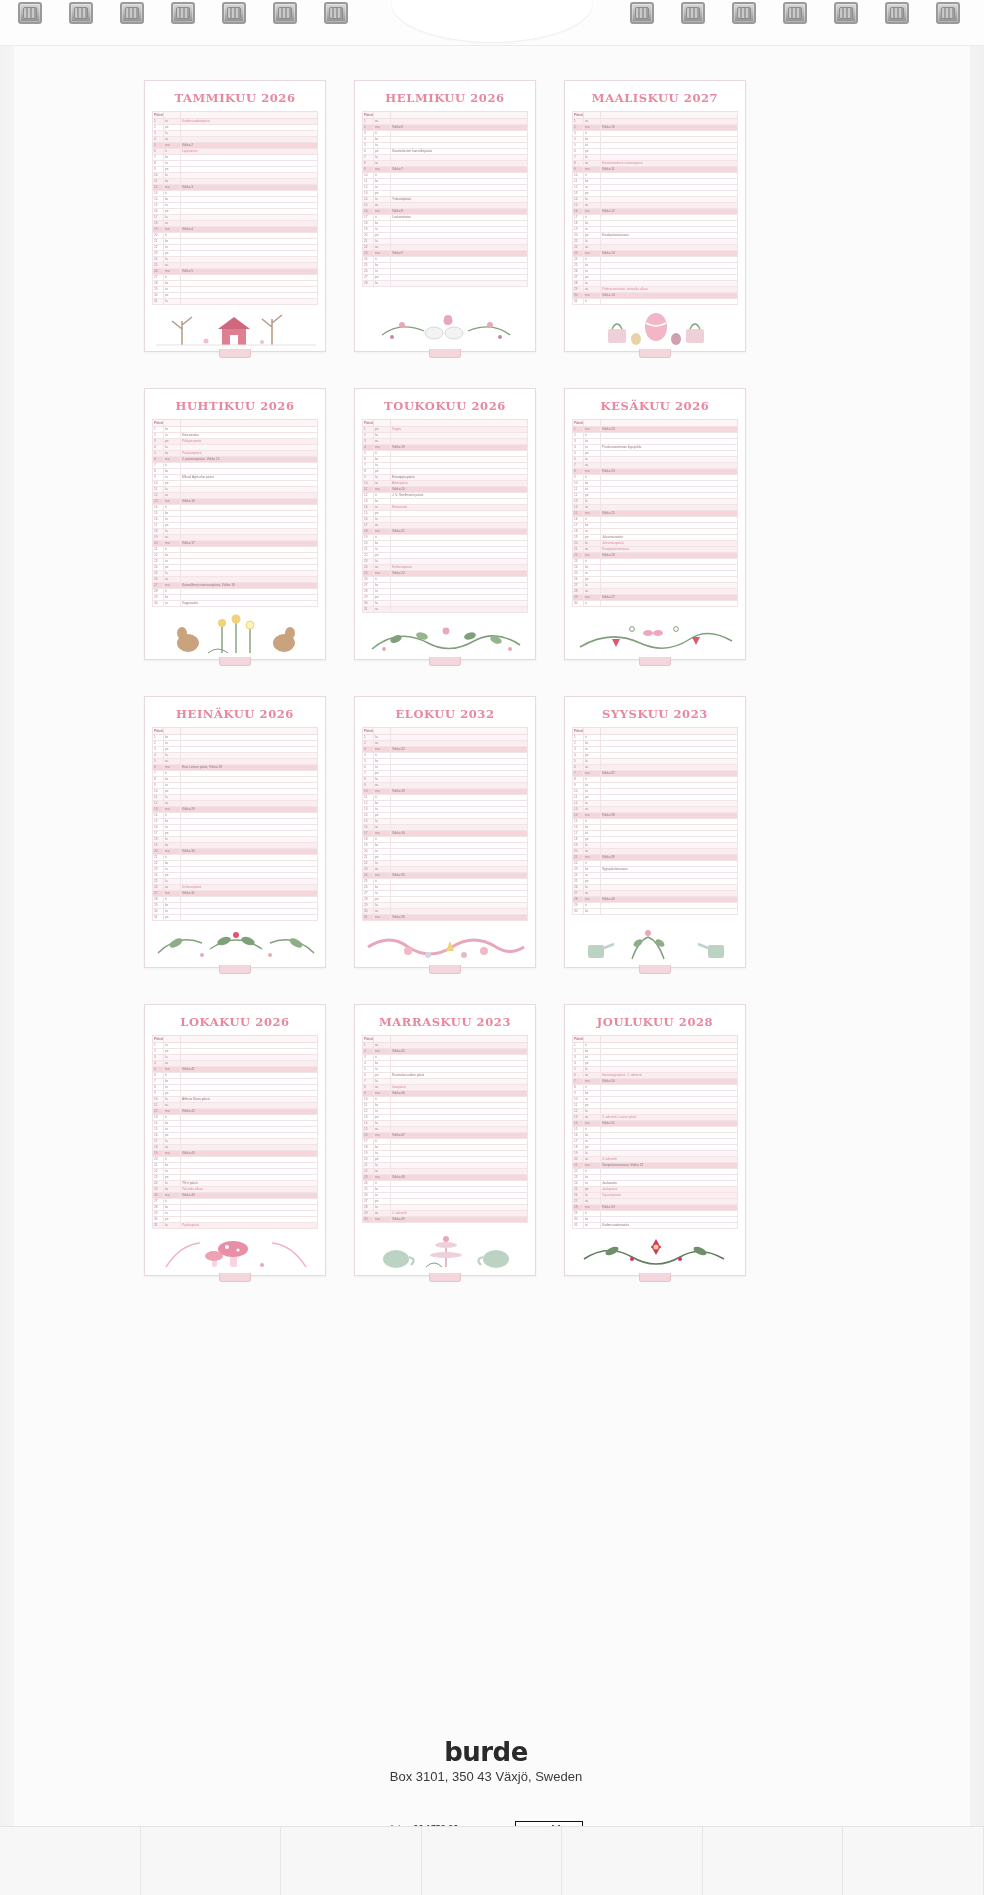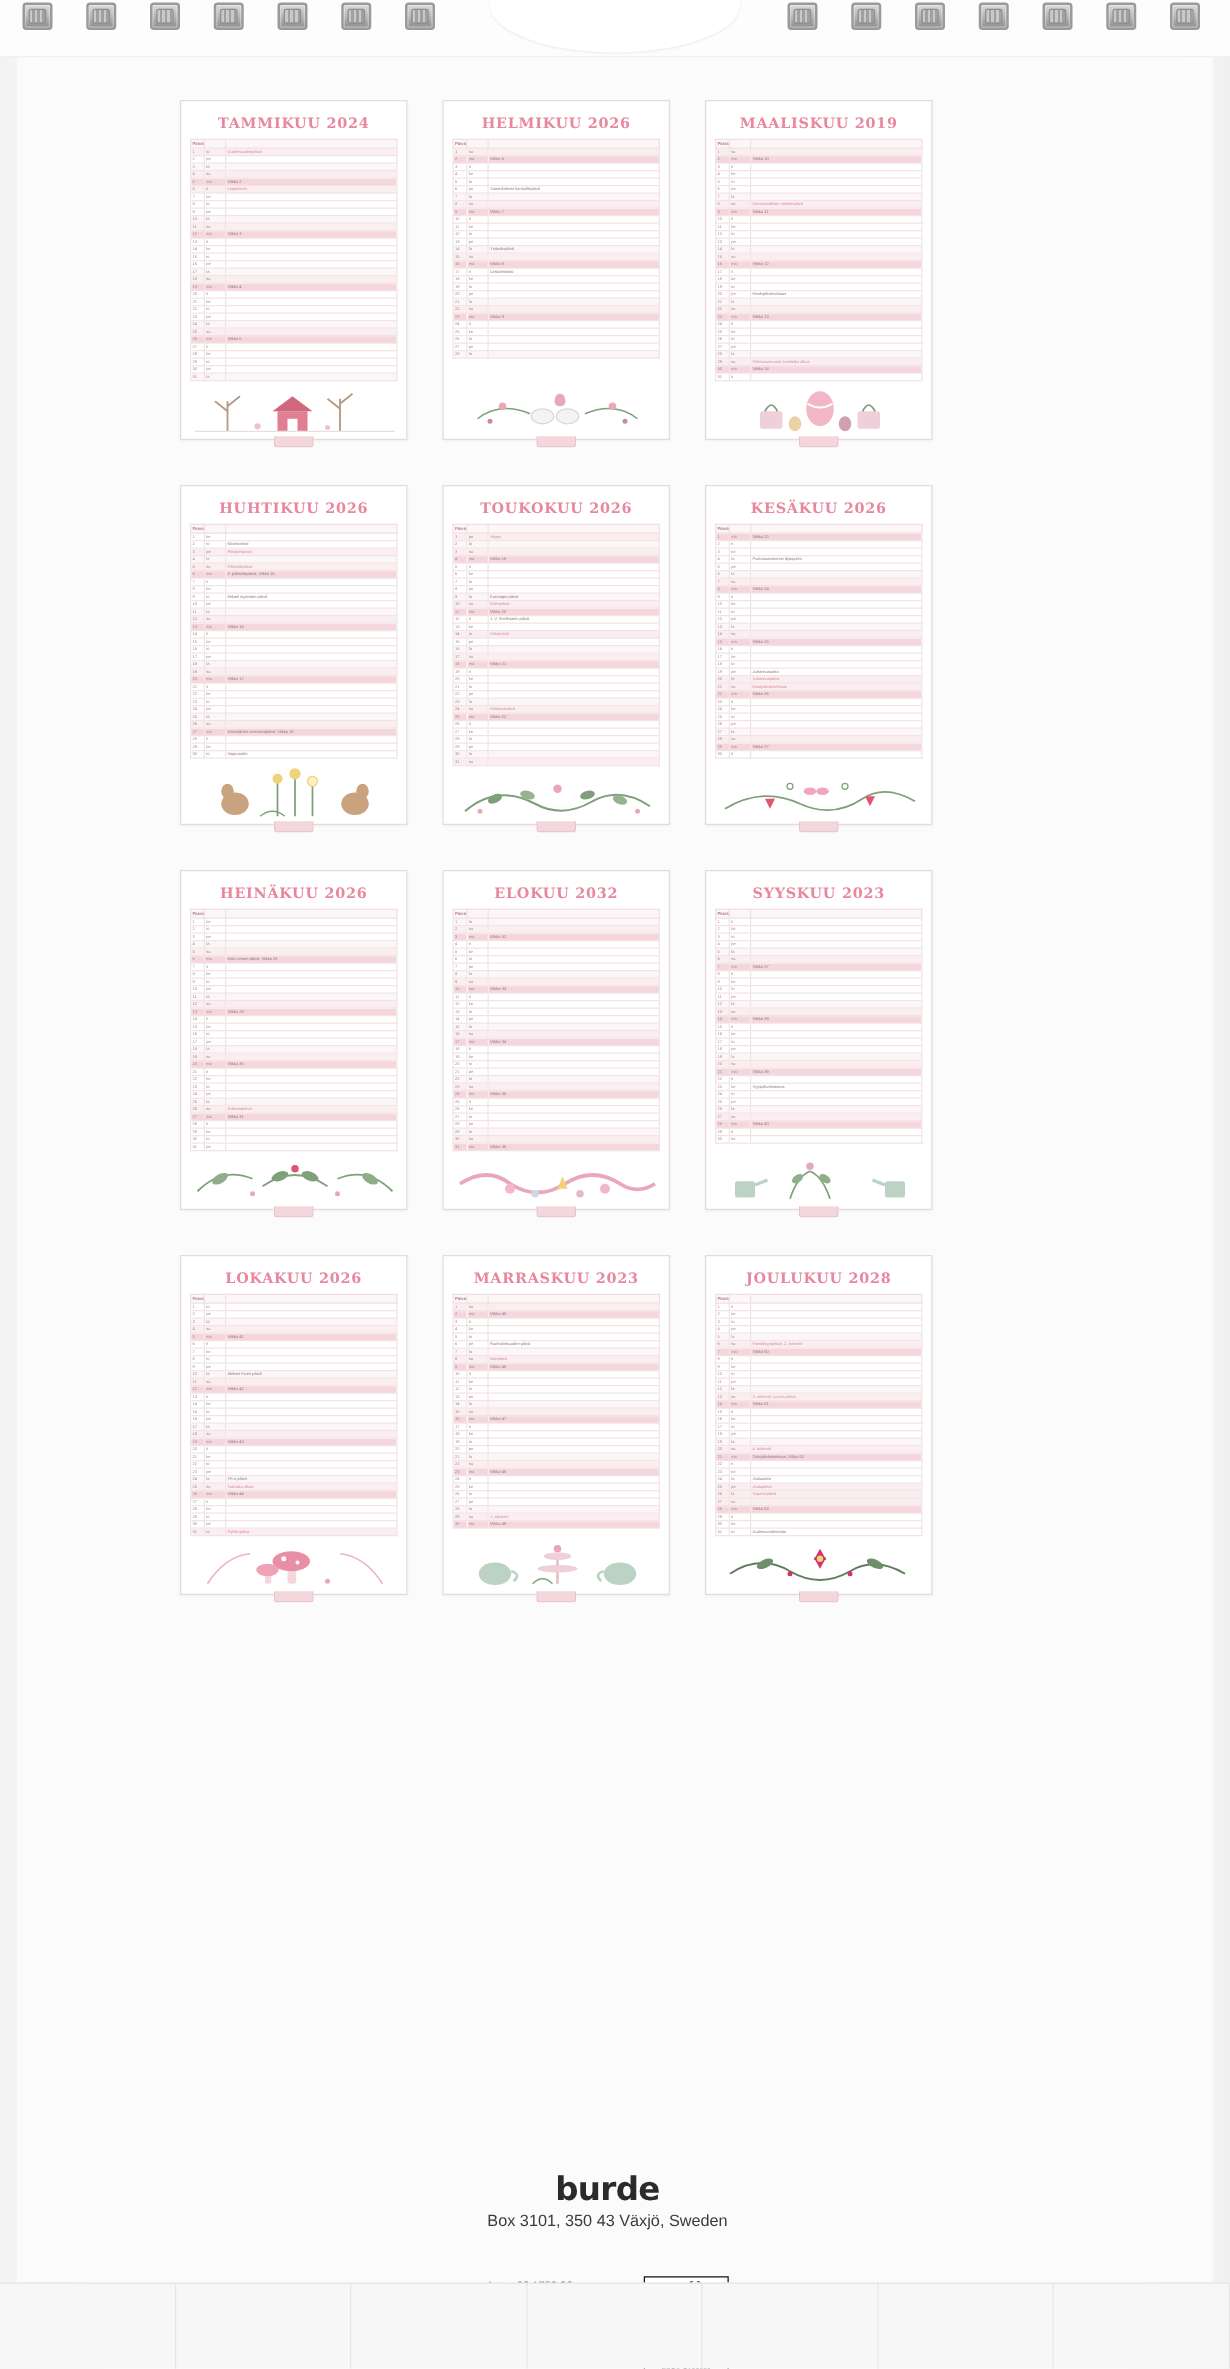--- a/index.html
+++ b/index.html
@@ -217,21 +217,21 @@
     <div class="wire" style="left: 783px;"></div>
     <div class="wire" style="left: 834px;"></div>
     <div class="wire" style="left: 885px;"></div>
     <div class="wire" style="left: 936px;"></div>
   </div>
 
 <div class="sheet">
 
   <div class="grid" id="months-grid">
       <div class="month">
-        <div class="m-title">TAMMIKUU 2024</div>
+        <div class="m-title">TAMMIKUU 2026</div>
         <table class="m-table">
           <thead>
             <tr>
               <th style="width: 11px;">Päivä</th>
               <th style="width: 17px;"></th>
               <th></th>
             </tr>
           </thead>
           <tbody>
             <tr class="sun">
@@ -561,21 +561,21 @@
         <ellipse cx="72" cy="32" rx="9" ry="6" fill="#f3f3f3" stroke="#d8d8d8"></ellipse>
         <ellipse cx="92" cy="32" rx="9" ry="6" fill="#f3f3f3" stroke="#d8d8d8"></ellipse>
         <path d="M82 18 a4 4 0 0 1 8 0 a4 4 0 0 1 -4 6 a4 4 0 0 1 -4 -6z" fill="#e9a8ba"></path>
         <circle cx="40" cy="24" r="3" fill="#e9a8ba"></circle>
             <circle cx="128" cy="24" r="3" fill="#e9a8ba"></circle>
         <circle cx="30" cy="36" r="2" fill="#c98b9b"></circle>
             <circle cx="138" cy="36" r="2" fill="#c98b9b"></circle>
       </svg></div>
       </div>
       <div class="month">
-        <div class="m-title">MAALISKUU 2019</div>
+        <div class="m-title">MAALISKUU 2027</div>
         <table class="m-table">
           <thead>
             <tr>
               <th style="width: 11px;">Päivä</th>
               <th style="width: 17px;"></th>
               <th></th>
             </tr>
           </thead>
           <tbody>
             <tr class="sun">

